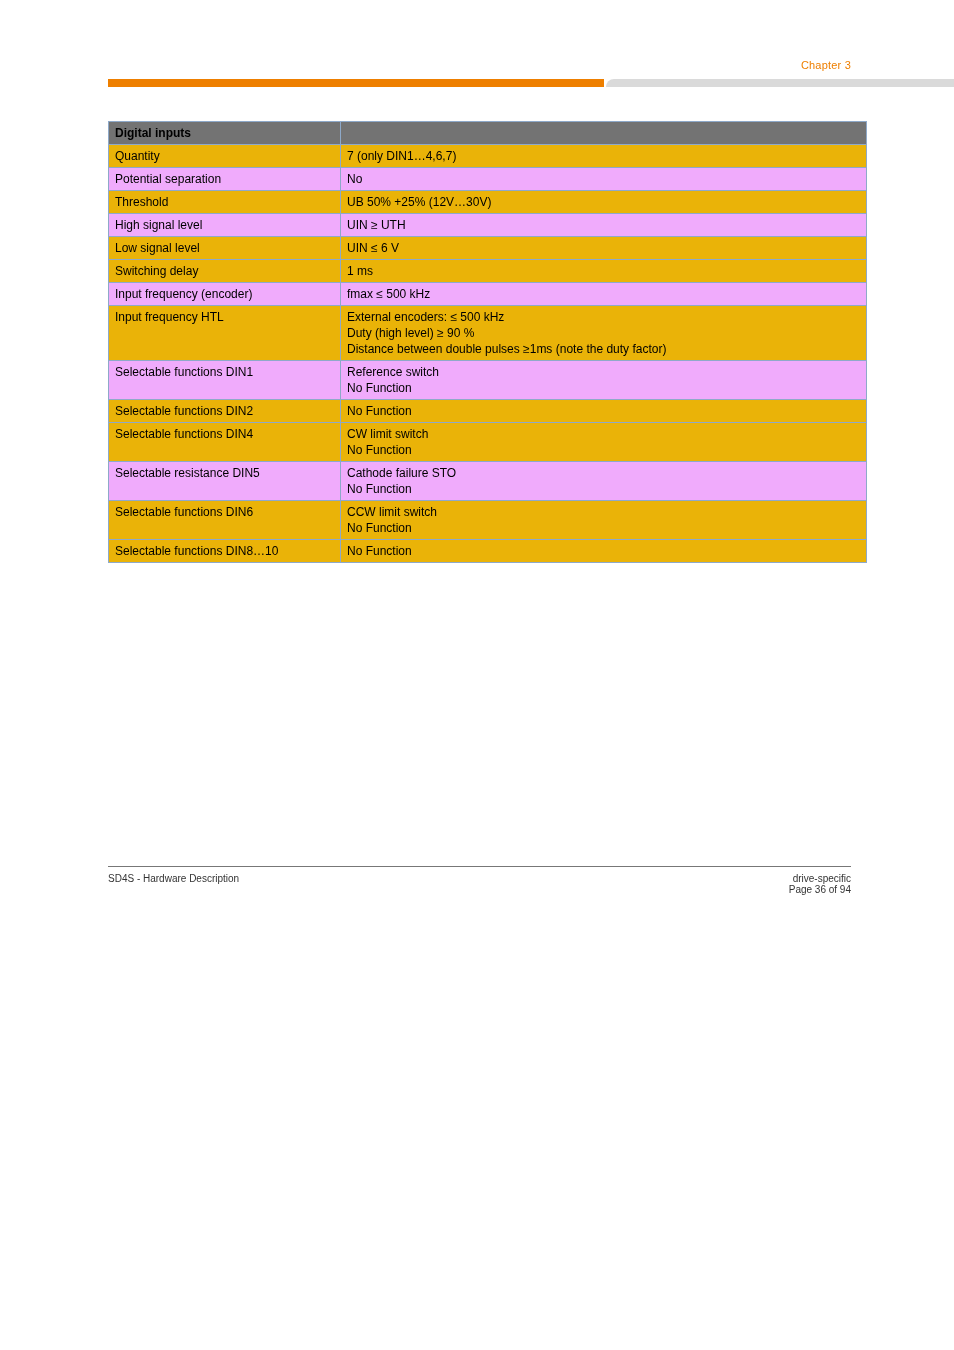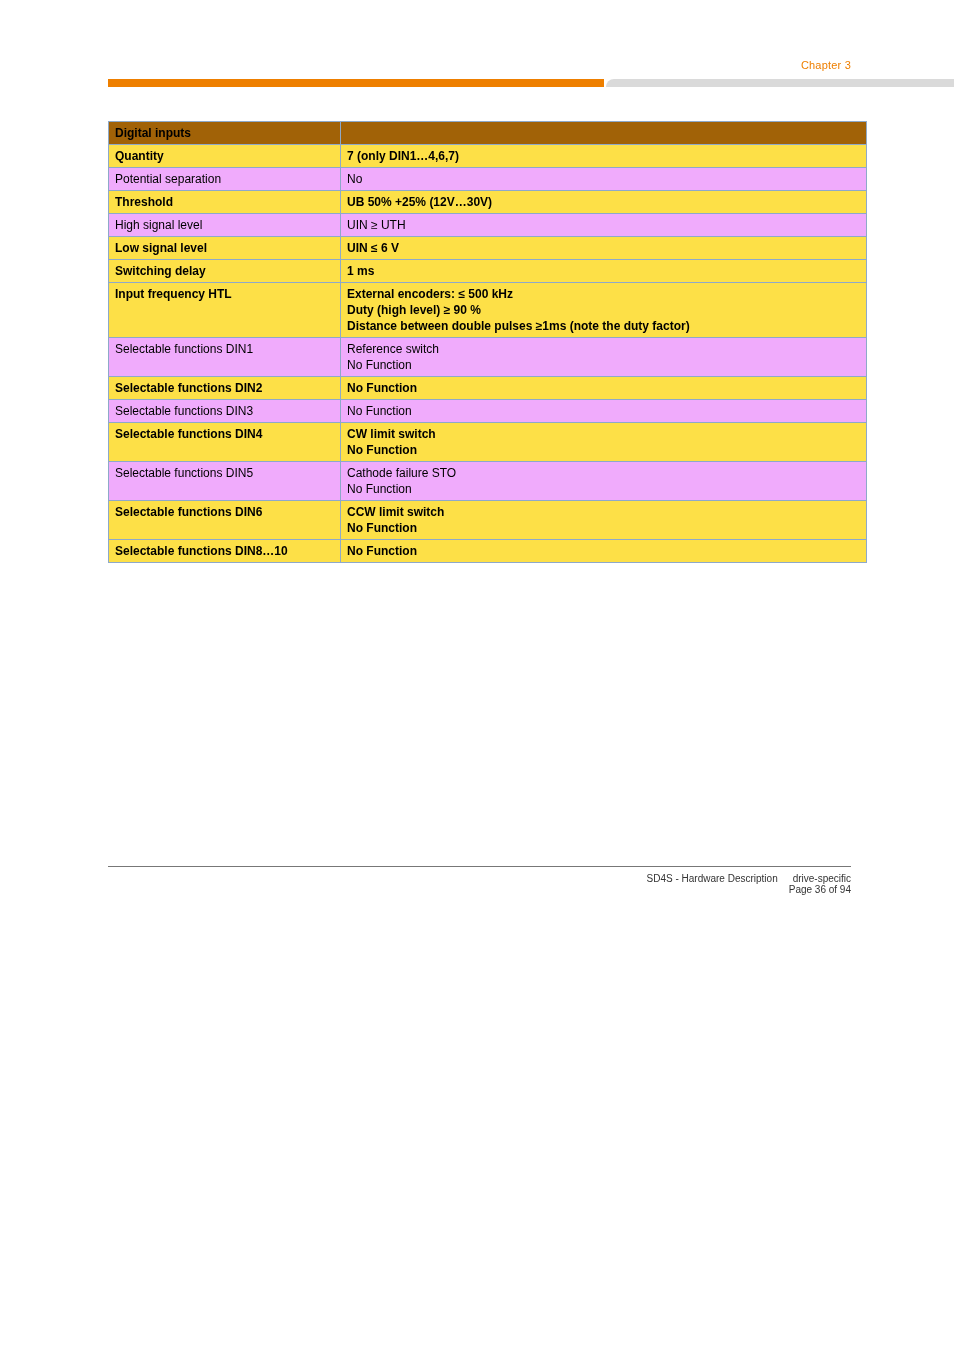--- a/index.html
+++ b/index.html
@@ -7,25 +7,25 @@
   .page { width: 954px; height: 960px; position: relative; }
   .banner { position: absolute; top: 77px; left: 108px; right: 0; height: 12px; }
   .banner .orange { position: absolute; left: 0; width: 496px; height: 8px; background: #ee7f00; top: 2px; }
   .banner .grey   { position: absolute; left: 498px; right: 0; height: 8px; background: #dadada; top: 2px; border-top-left-radius: 8px; }
   .section-no { position: absolute; top: 59px; right: 103px; font: 11px Arial; color: #ee7f00; letter-spacing: .2px; }
   .content { position: absolute; top: 121px; left: 108px; width: 758px; }
   table { width: 100%; border-collapse: collapse; table-layout: fixed; }
   col.c1 { width: 232px; }
   col.c2 { width: 526px; }
   td { border: 1px solid #8ea9c9; padding: 3px 6px 3px 6px; font: 12px/16px Arial; vertical-align: top; }
-  tr.head td { background: #a16207; font-weight: bold; }
+  tr.head td { background: #737373; font-weight: bold; }
   tr.alt td  { background: #f0abfc; }
-  tr.plain td{ background: #fde047; font-weight: bold; }
+  tr.plain td{ background: #eab308; }
   td.k { font-size: 12px; }
-  .footer { position: absolute; left: 108px; right: 103px; bottom: 65px; border-top: 1px solid #777; padding-top: 6px; font: 10px Arial; color: #333; display: flex; justify-content: flex-end; gap: 11px; }
+  .footer { position: absolute; left: 108px; right: 103px; bottom: 65px; border-top: 1px solid #777; padding-top: 6px; font: 10px Arial; color: #333; display: flex; justify-content: space-between; gap: 11px; }
   .footer .fr { text-align: right; }
 </style>
 </head>
 <body>
 <div class="page">
 
 <div class="section-no">Chapter 3</div>
 
 <div class="banner">
   <div class="orange"></div>
@@ -61,42 +61,42 @@
             <td>UIN ≥ UTH</td>
           </tr>
       <tr class="plain">
             <td class="k">Low signal level</td>
             <td>UIN ≤ 6 V</td>
           </tr>
       <tr class="plain">
             <td class="k">Switching delay</td>
             <td>1 ms</td>
           </tr>
+      <tr class="alt">
+            <td class="k">Input frequency (encoder)</td>
+            <td>fmax ≤ 500 kHz</td>
+          </tr>
       <tr class="plain">
             <td class="k">Input frequency HTL</td>
             <td>External encoders: ≤ 500 kHz<br>Duty (high level)  ≥ 90 %<br>Distance between double pulses ≥1ms   (note the duty factor)</td>
           </tr>
       <tr class="alt">
             <td class="k">Selectable functions DIN1</td>
             <td>Reference switch<br>No Function</td>
           </tr>
       <tr class="plain">
             <td class="k">Selectable functions DIN2</td>
             <td>No Function</td>
           </tr>
-      <tr class="alt">
-            <td class="k">Selectable functions DIN3</td>
-            <td>No Function</td>
-          </tr>
       <tr class="plain">
             <td class="k">Selectable functions DIN4</td>
             <td>CW limit switch<br>No Function</td>
           </tr>
       <tr class="alt">
-            <td class="k">Selectable functions DIN5</td>
+            <td class="k">Selectable resistance DIN5</td>
             <td>Cathode failure STO<br>No Function</td>
           </tr>
       <tr class="plain">
             <td class="k">Selectable functions DIN6</td>
             <td>CCW limit switch<br>No Function</td>
           </tr>
       <tr class="plain">
             <td class="k">Selectable functions DIN8…10</td>
             <td>No Function</td>
           </tr>

